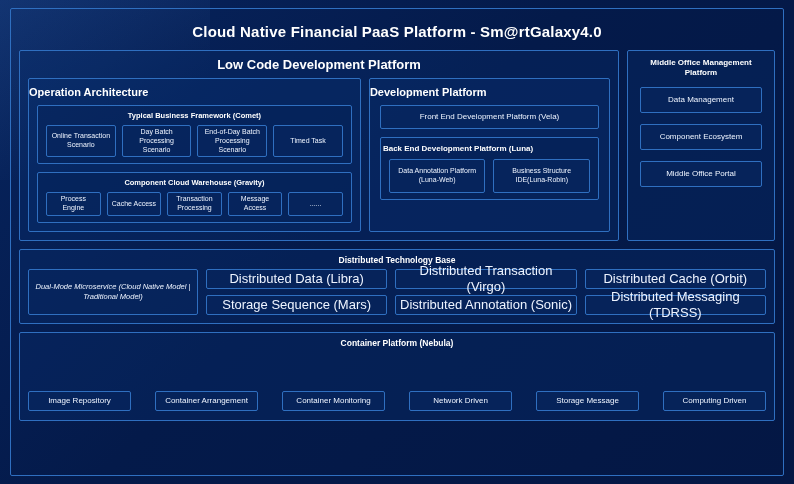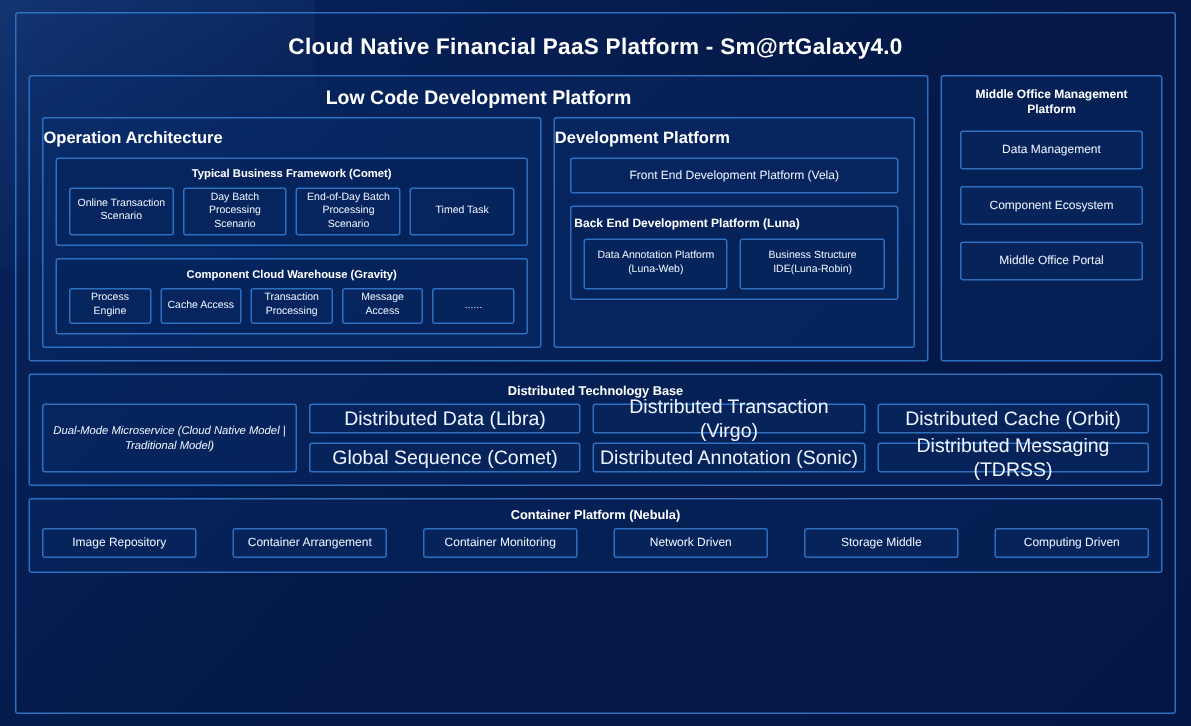--- a/index.html
+++ b/index.html
@@ -201,20 +201,21 @@
 
   
   .container-p {
     margin-top: 8px;
     padding-bottom: 9px;
   }
   .container-row {
     display: flex;
     gap: 24px;
     padding: 0 8px;
+    margin-top: 39px;
   }
   .container-row .chip { flex: 1 1 0; min-height: 20px; font-size: 8px; }
 </style>
 </head>
 <body>
 
 <div class="page">
   <div class="outer">
 
     <div class="title">Cloud Native Financial PaaS Platform - Sm@rtGalaxy4.0</div>
@@ -278,34 +279,34 @@
     </div>
 
     <div class="panel dist">
       <div class="panel-title">Distributed Technology Base</div>
       <div class="dist-body">
         <div class="chip dist-left">Dual-Mode Microservice (Cloud Native Model | Traditional Model)</div>
         <div class="dist-grid">
           <div class="chip">Distributed Data (Libra)</div>
           <div class="chip">Distributed Transaction (Virgo)</div>
           <div class="chip">Distributed Cache (Orbit)</div>
-          <div class="chip">Global Sequence (Comet)</div>
+          <div class="chip">Storage Sequence (Mars)</div>
           <div class="chip">Distributed Annotation (Sonic)</div>
           <div class="chip">Distributed Messaging (TDRSS)</div>
         </div>
       </div>
     </div>
 
     <div class="panel container-p">
       <div class="panel-title">Container Platform (Nebula)</div>
       <div class="container-row">
         <div class="chip">Image Repository</div>
         <div class="chip">Container Arrangement</div>
         <div class="chip">Container Monitoring</div>
         <div class="chip">Network Driven</div>
-        <div class="chip">Storage Middle</div>
+        <div class="chip">Storage Message</div>
         <div class="chip">Computing Driven</div>
       </div>
     </div>
 
   </div>
 
 </div>
 
 </body></html>

